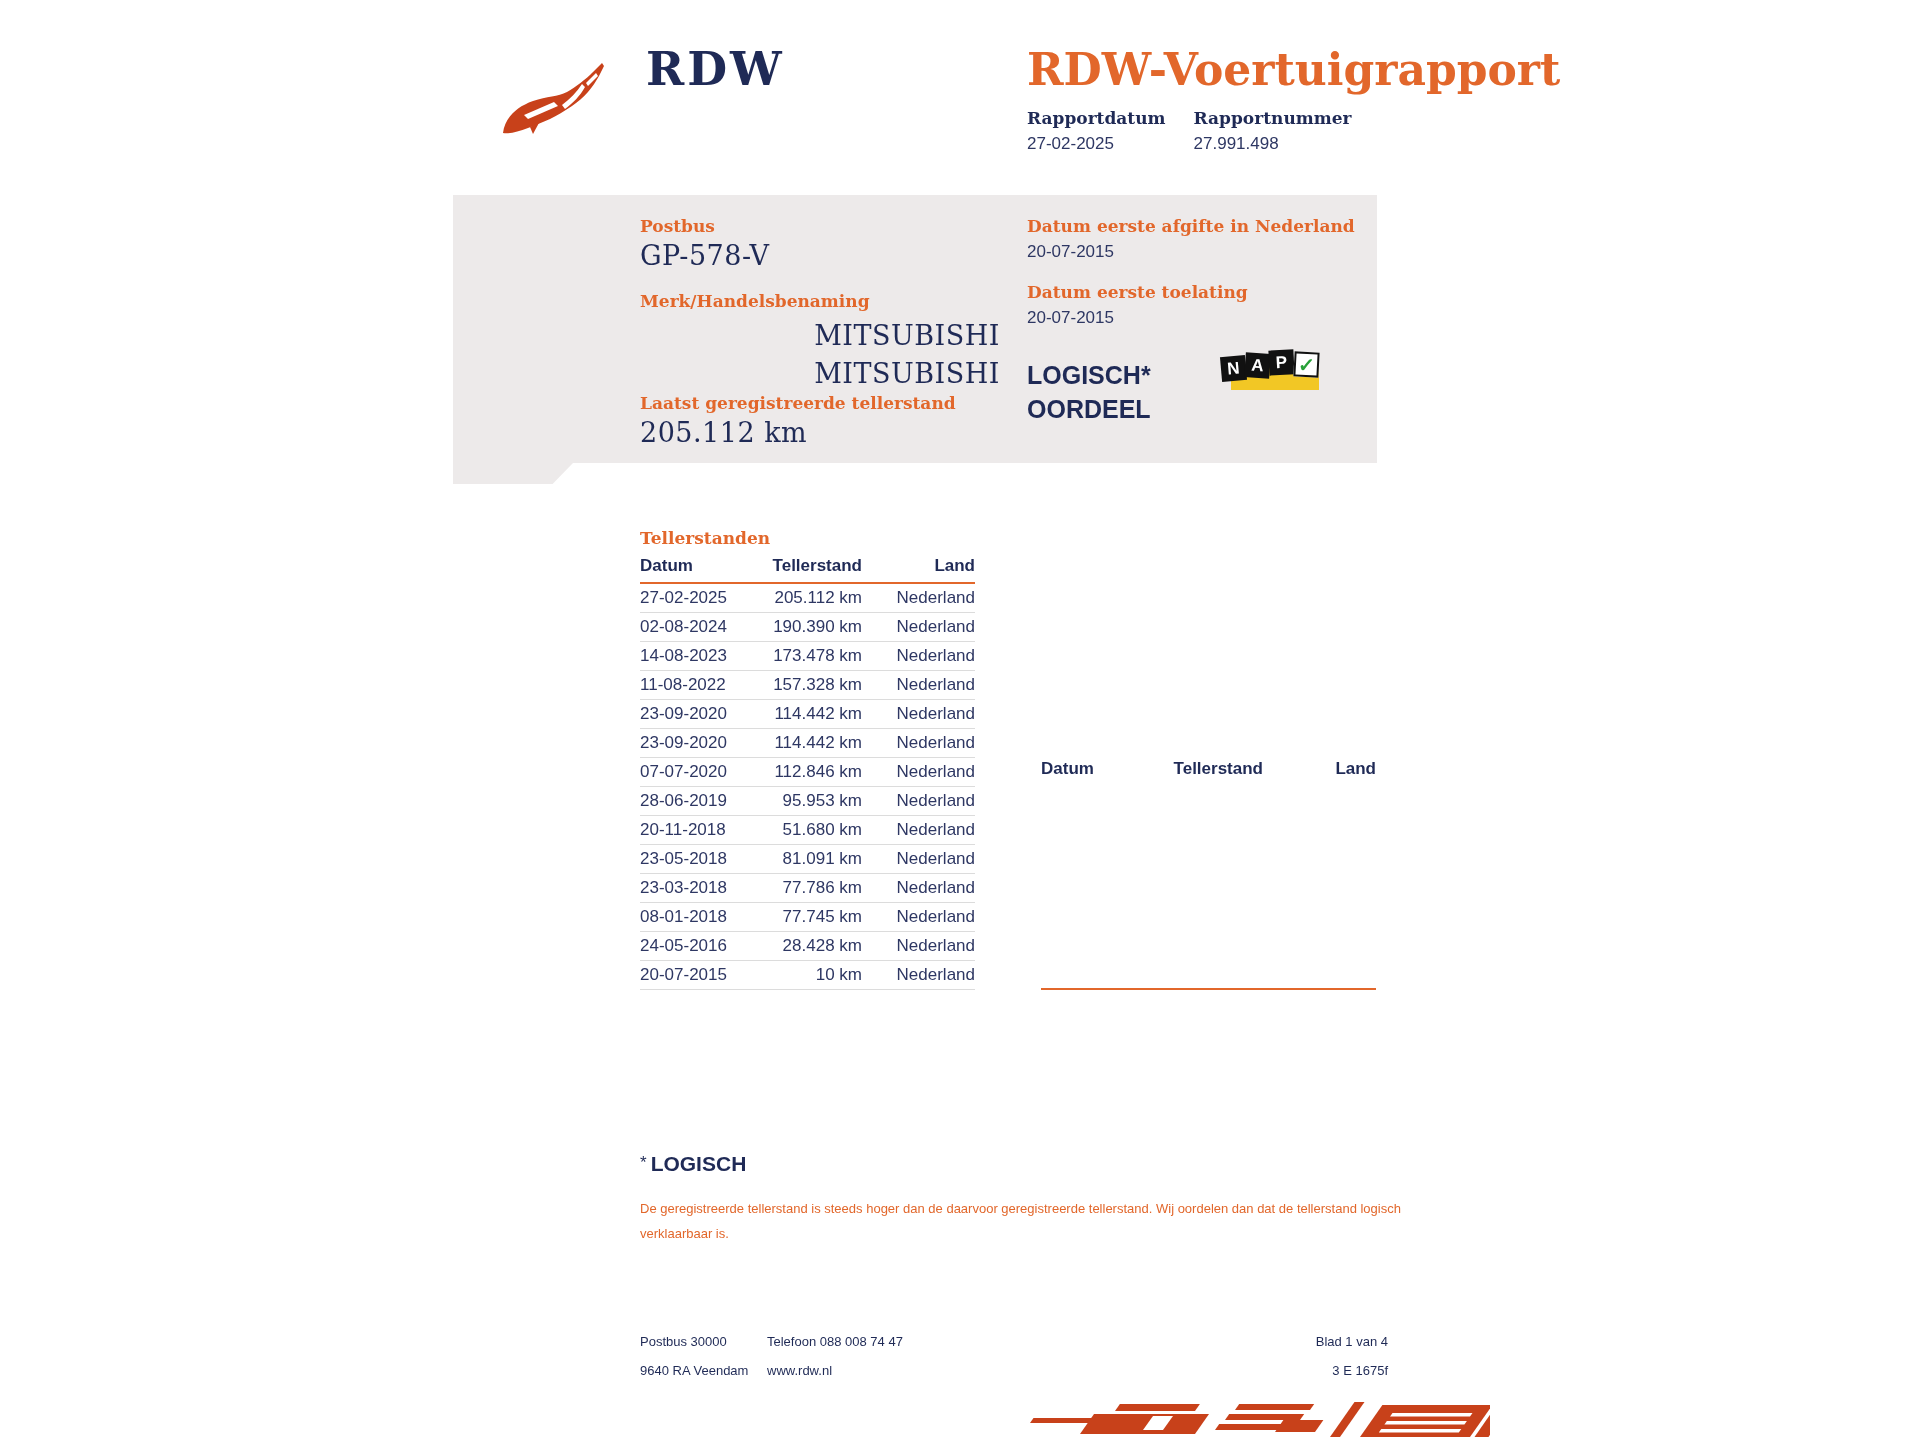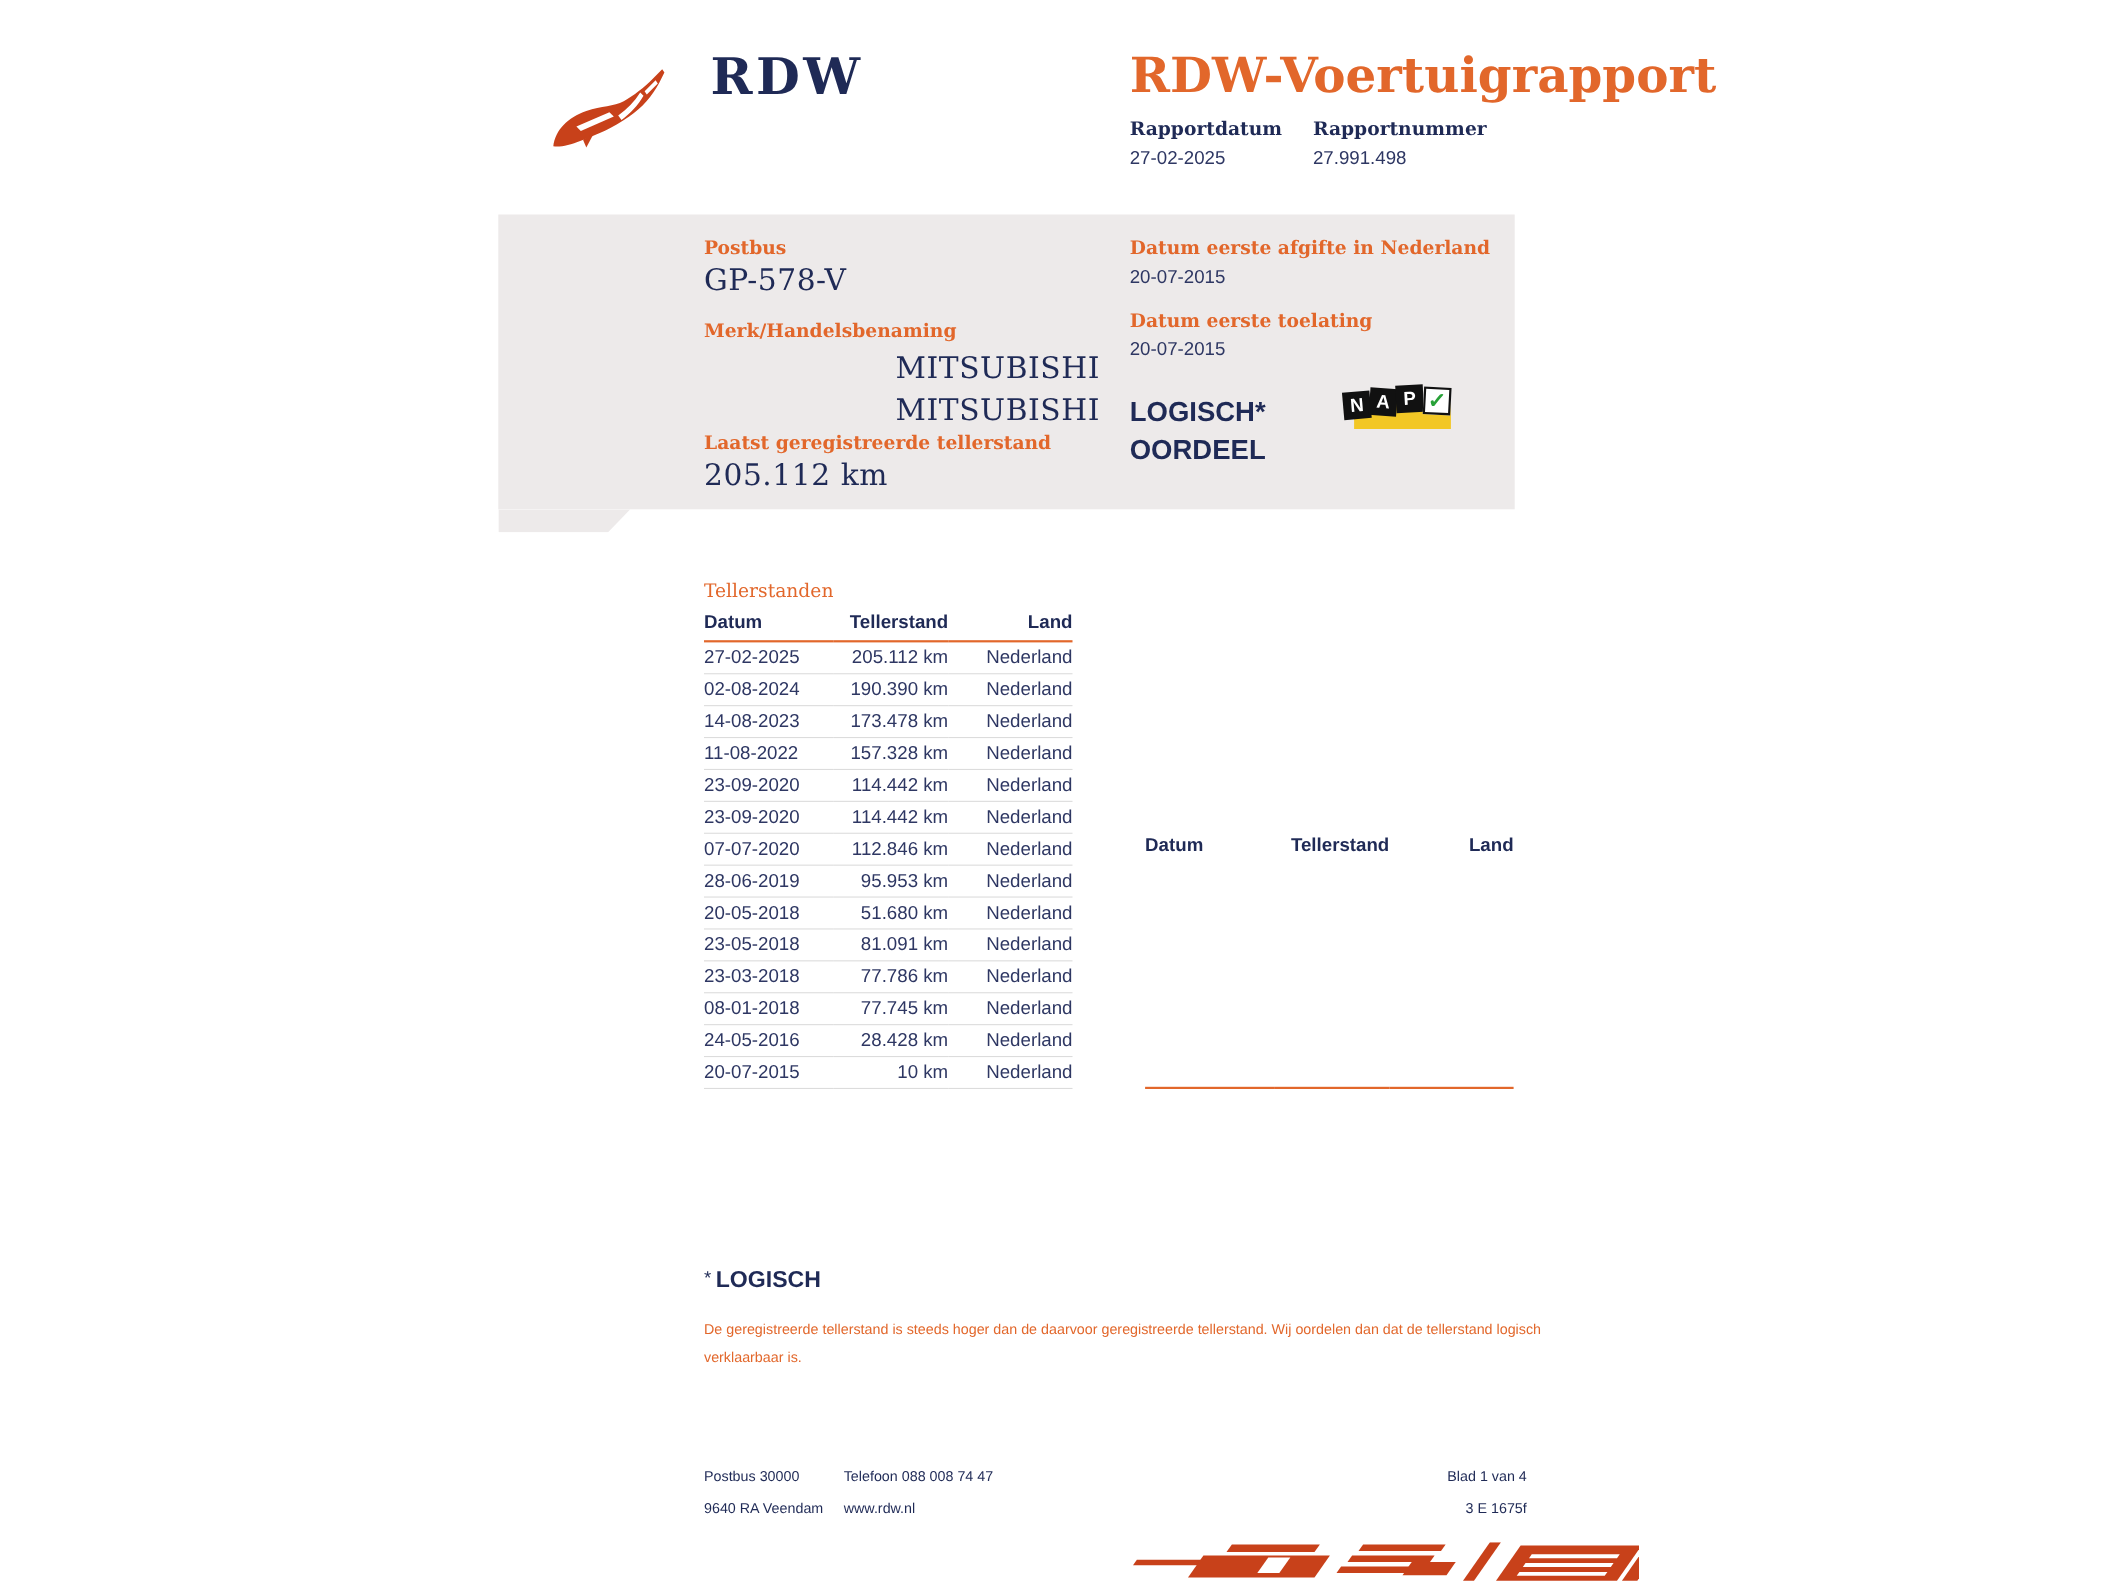--- a/index.html
+++ b/index.html
@@ -52,21 +52,21 @@
             font-family:"Liberation Sans",sans-serif;}
   .nap-n{left:0;top:6px;transform:rotate(-5deg);}
   .nap-a{left:24px;top:3px;transform:rotate(4deg);}
   .nap-p{left:48px;top:0;transform:rotate(-3deg);}
   .nap-check{position:absolute;left:73px;top:2px;width:25px;height:25px;background:#fff;
              border:2px solid #111;color:var(--green);font-weight:bold;font-size:20px;
              display:flex;align-items:center;justify-content:center;transform:rotate(3deg);}
 
   
   .tables-section{position:absolute;left:640px;top:528px;}
-  .section-title{font-family:"DejaVu Serif",serif;font-weight:normal;font-size:17px;color:var(--orange);
+  .section-title{font-family:"DejaVu Serif",serif;font-weight:bold;font-size:17px;color:var(--orange);
                  margin-bottom:6px;}
   .tables-row{display:flex;gap:66px;}
   table.odo{border-collapse:collapse;width:335px;table-layout:fixed;}
   table.odo th{font-size:17px;font-weight:bold;color:var(--navy);text-align:left;
                padding:2px 0 6px 0;border-bottom:2px solid var(--orange);}
   table.odo th.r{text-align:right;}
   table.odo td{font-size:17px;color:var(--navy-soft);padding:4px 0 4px 0;height:19px;
                border-bottom:1px solid var(--sep);}
   table.odo td.r{text-align:right;}
   col.c-datum{width:118px;} col.c-tell{width:104px;} col.c-land{width:113px;}
@@ -202,21 +202,21 @@
               <td>07-07-2020</td>
               <td class="r">112.846 km</td>
               <td class="r">Nederland</td>
             </tr>
           <tr>
               <td>28-06-2019</td>
               <td class="r">95.953 km</td>
               <td class="r">Nederland</td>
             </tr>
           <tr>
-              <td>20-05-2018</td>
+              <td>20-11-2018</td>
               <td class="r">51.680 km</td>
               <td class="r">Nederland</td>
             </tr>
           <tr>
               <td>23-05-2018</td>
               <td class="r">81.091 km</td>
               <td class="r">Nederland</td>
             </tr>
           <tr>
               <td>23-03-2018</td>

